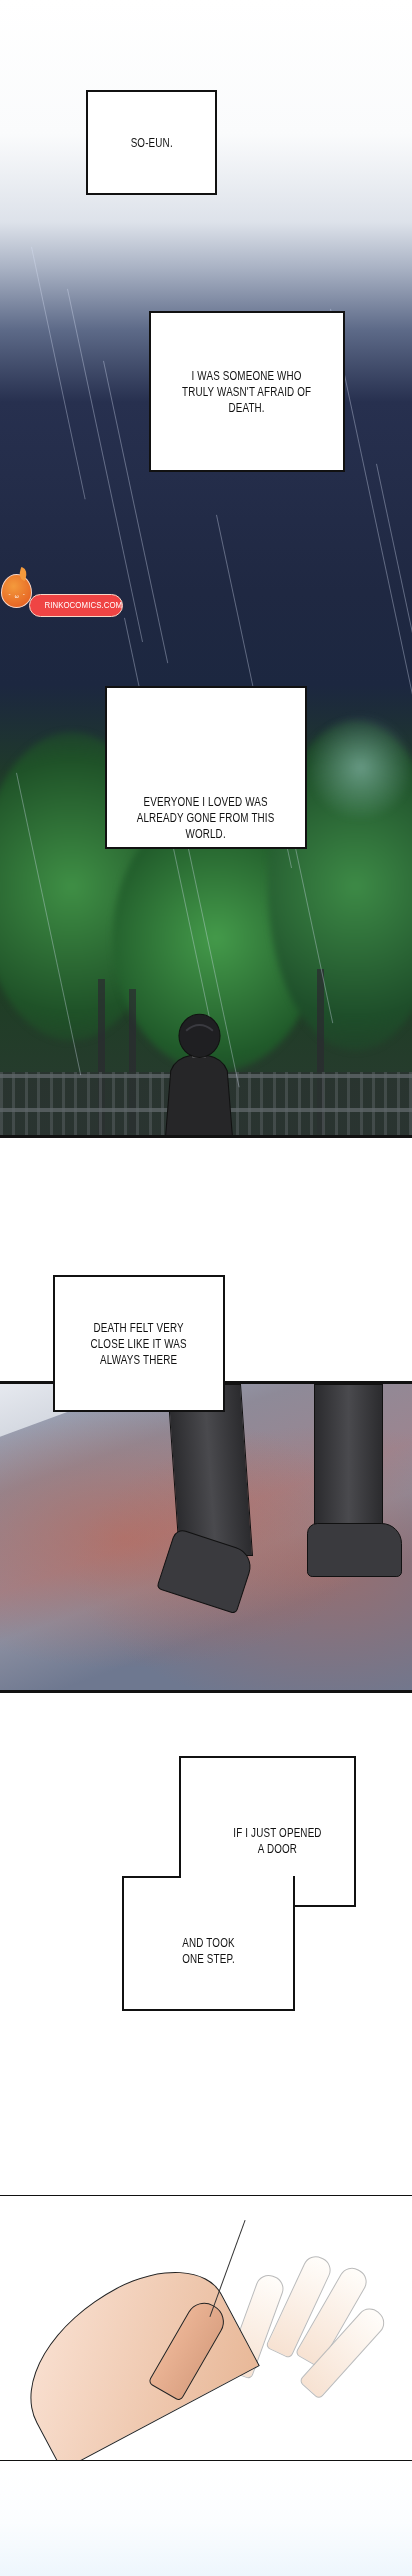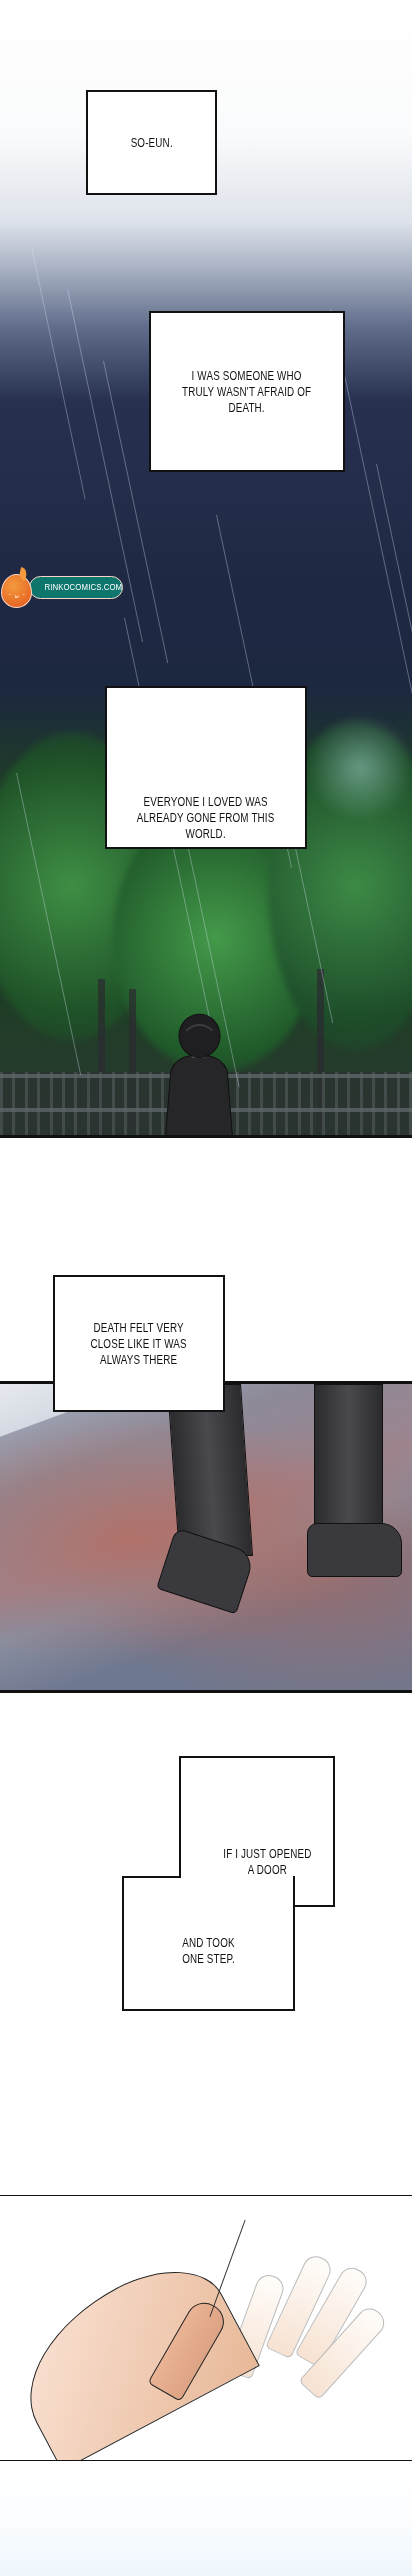--- a/index.html
+++ b/index.html
@@ -14,21 +14,21 @@
   .rain-streak{position:absolute;width:0.5px;background:rgba(220,230,250,0.35);transform:rotate(-12deg);transform-origin:top left;}
   .foliage{position:absolute;border-radius:50%;filter:blur(3.1px);}
   .fence{position:absolute;left:0;width:412px;top:1072px;height:64px;background:repeating-linear-gradient(90deg,#4b5153 0 3.1px,#2a3230 3.1px 12.4px);opacity:0.75;}
   .fence-rail{position:absolute;left:0;width:412px;height:4.1px;background:#5e6568;opacity:.8;}
   .trunk{position:absolute;width:7.2px;background:#2b2a30;opacity:.7;}
   #boy-back{left:155px;top:1004px;width:88px;height:132px;}
   .panel-border{position:absolute;left:0;width:412px;height:2.6px;background:#111;}
 
   
   #watermark{left:1px;top:569px;width:124px;height:41px;}
-  #wm-pill{position:absolute;left:28px;top:7px;width:94px;height:23px;background:#0f766e;border:1.5px solid #f8d7c8;border-radius:12.4px;box-sizing:border-box;color:#fff;font-family:"Liberation Sans Narrow","Liberation Sans",sans-serif;font-size:9.8px;line-height:19.6px;text-align:center;letter-spacing:0.1px;}
+  #wm-pill{position:absolute;left:28px;top:25px;width:94px;height:23px;background:#ef4444;border:1.5px solid #f8d7c8;border-radius:12.4px;box-sizing:border-box;color:#fff;font-family:"Liberation Sans Narrow","Liberation Sans",sans-serif;font-size:9.8px;line-height:19.6px;text-align:center;letter-spacing:0.1px;}
   #wm-pill span{display:inline-block;transform:scaleX(0.8);padding-left:5.2px;}
   #wm-drop{position:absolute;left:0;top:5.2px;width:31px;height:34px;background:radial-gradient(circle at 40% 35%,#f49a3c,#e2561d);border:1.5px solid #f8d7c8;border-radius:50% 50% 50% 50%/55% 55% 45% 45%;box-sizing:border-box;}
   #wm-drop:before{content:"";position:absolute;left:17px;top:-7.2px;width:8.2px;height:12.4px;background:#f49a3c;border-radius:0 80% 0 80%;transform:rotate(20deg);}
   #wm-face{position:absolute;left:6.2px;top:17.5px;font-size:5.2px;color:#fff;font-family:"DejaVu Sans",sans-serif;letter-spacing:1px;}
 
   
   #sidewalk{left:0;top:1384px;width:412px;height:308px;background:
     radial-gradient(ellipse at 30% 50%,rgba(190,100,80,.55),transparent 60%),
     radial-gradient(ellipse at 80% 60%,rgba(190,100,80,.5),transparent 55%),
     linear-gradient(160deg,#c9cfd8 0px,#9aa3b6 41px,#8e8a98 103px,#9c8590 196px,#8a8ea0 242px,#6e7890 308px);}
@@ -107,21 +107,21 @@
   <div class="leg" style="left:314px;top:0;width:67px;height:149px;"></div>
   <div class="shoe" style="left:164px;top:155px;width:82px;height:62px;transform:rotate(18deg);"></div>
   <div class="shoe" style="left:307px;top:139px;width:93px;height:52px;"></div>
 </div>
 <div id="curb" class="abs"></div>
 <div class="caption" style="left:53px;top:1275px;width:172px;height:137px;padding:5.2px 12.4px;">
   <span>DEATH FELT VERY CLOSE LIKE IT WAS ALWAYS THERE</span>
 </div>
 <div class="panel-border" style="top:1690px;"></div>
 
-<div class="caption" style="left:179px;top:1756px;width:156px;height:151px;align-items:center;padding-top:67px;border-width:2.1px;">
+<div class="caption" style="left:179px;top:1756px;width:177px;height:151px;align-items:flex-start;padding-top:67px;border-width:2.1px;">
   <span style="width:113px;margin-left:20.6px;">IF I JUST OPENED A DOOR</span>
 </div>
 <div class="caption" style="left:122px;top:1876px;width:173px;height:135px;align-items:center;padding-top:20.6px;border-width:2.1px;">
   <span style="width:77px;">AND TOOK ONE STEP.</span>
 </div>
 
 <div class="abs" style="left:181px;top:1875px;width:112px;height:34px;background:#fff;"></div>
 
 <div class="panel-border" style="top:2195px;"></div>
 <div id="hand-panel" class="abs" style="overflow:hidden;">

